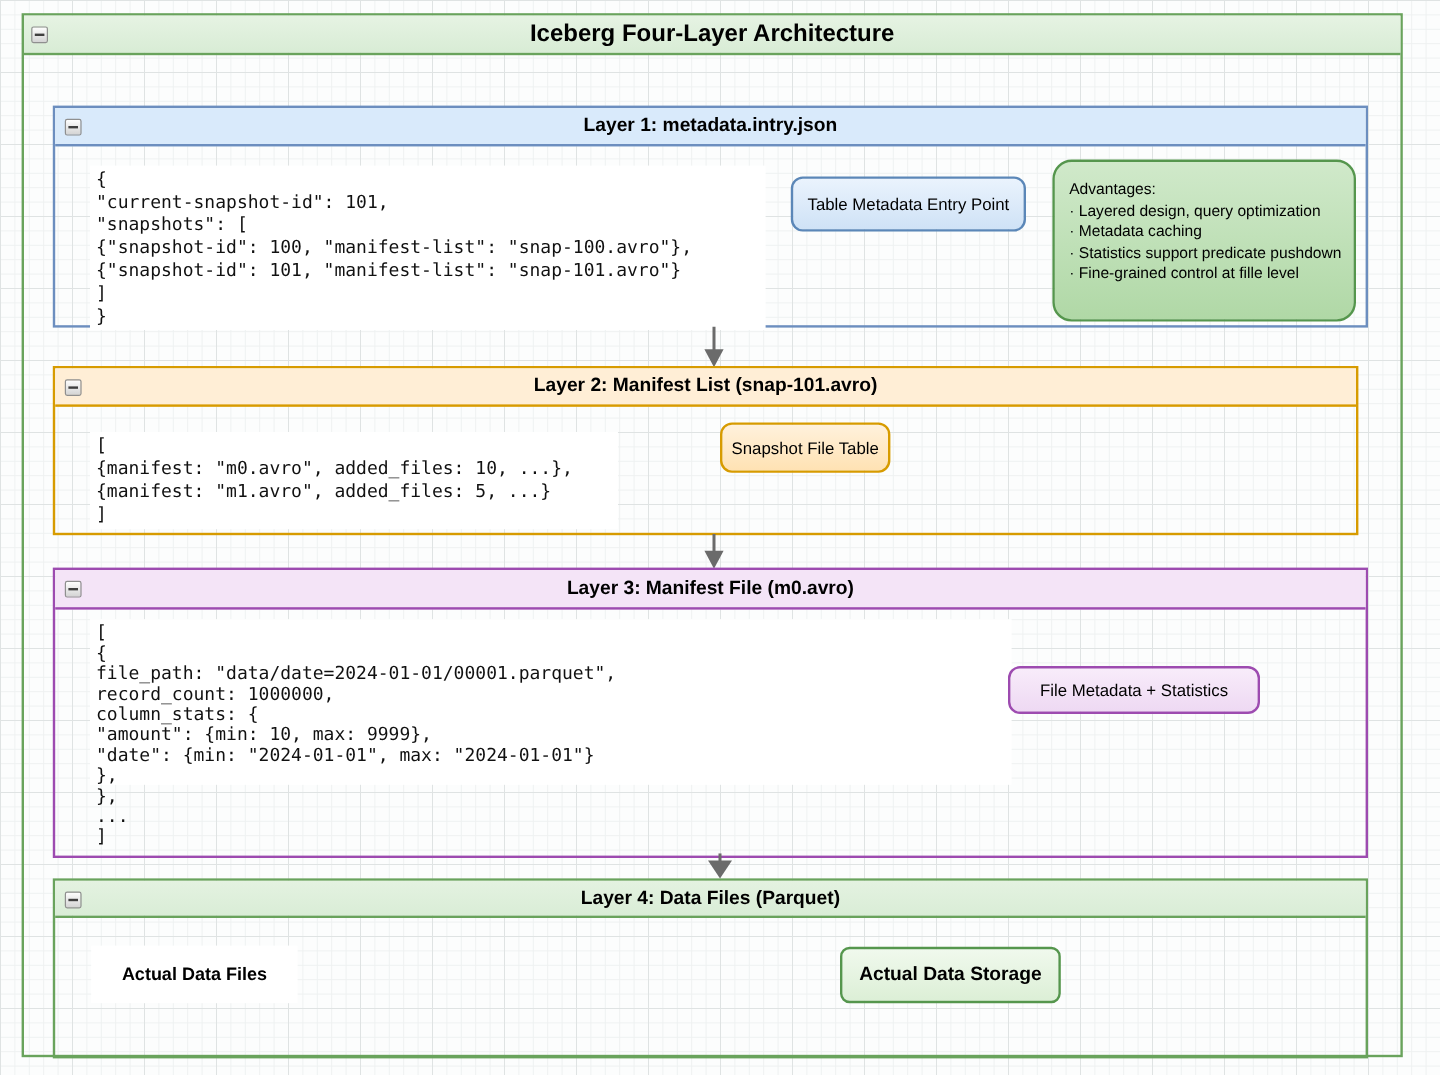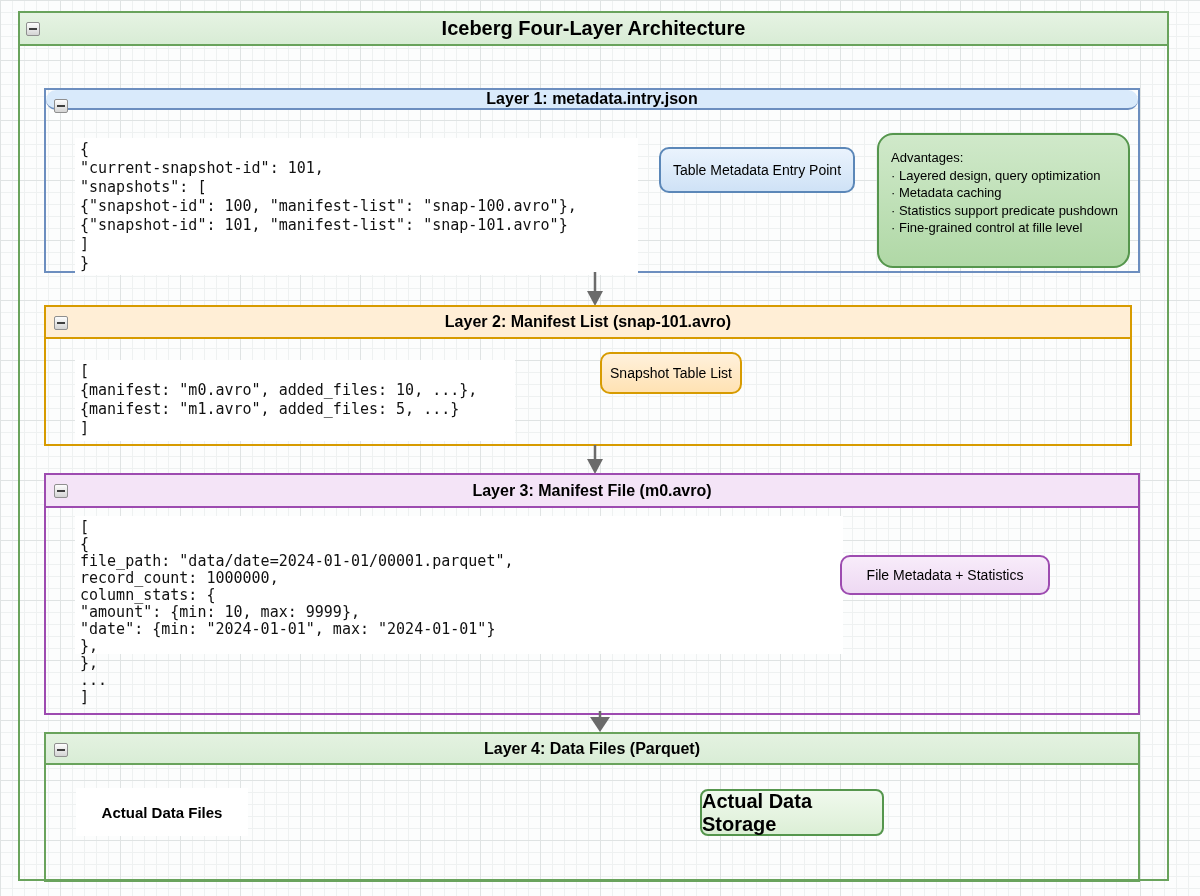--- a/index.html
+++ b/index.html
@@ -28,21 +28,21 @@
     position: absolute; left: 0; top: 0; right: 0;
     display: flex; align-items: center; justify-content: center;
   }
   .hdr-title { font-weight: bold; }
 
   .outer { left: 18px; top: 11px; width: 1151px; height: 870px; border-color: #69a35c; }
   .outer .hdr { height: 33px; background: linear-gradient(180deg,#e6f3e3,#d8ecd5); border-bottom: 2px solid #69a35c; }
   .outer .hdr-title { font-size: 20px; }
 
   .layer1 { left: 44px; top: 88px;  width: 1096px; height: 185px; border-color: #6c8ebf; }
-  .layer1 .hdr { height: 20px; background: #d9eafb; border-bottom: 2px solid #6c8ebf; border-radius: 16px; }
+  .layer1 .hdr { height: 32px; background: #d9eafb; border-bottom: 2px solid #6c8ebf; }
   .layer2 { left: 44px; top: 305px; width: 1088px; height: 141px; border-color: #d79b00; }
   .layer2 .hdr { height: 32px; background: #ffeed6; border-bottom: 2px solid #d79b00; }
   .layer3 { left: 44px; top: 473px; width: 1096px; height: 242px; border-color: #9d4bb0; }
   .layer3 .hdr { height: 33px; background: #f4e4f7; border-bottom: 2px solid #9d4bb0; }
   .layer4 { left: 44px; top: 732px; width: 1096px; height: 150px; border-color: #69a35c; }
   .layer4 .hdr { height: 31px; background: linear-gradient(180deg,#e4f2e1,#d9edd6); border-bottom: 2px solid #69a35c; }
   .layer1 .hdr-title, .layer2 .hdr-title, .layer3 .hdr-title, .layer4 .hdr-title { font-size: 16px; }
 
   
   .collapse {
@@ -96,21 +96,21 @@
     border: 2px solid #55964d; border-radius: 8px;
     background: linear-gradient(180deg,#d4ebcd,#b9dfae);
     display: flex; align-items: center; justify-content: center;
     font-family: "DejaVu Sans Mono", monospace; font-size: 15px;
   }
   .storage-box {
     left: 700px; top: 789px; width: 184px; height: 47px;
     border: 2px solid #55964d; border-radius: 8px;
     background: linear-gradient(180deg,#f0f9ed,#dcefd6);
     display: flex; align-items: center; justify-content: center;
-    font-size: 20px; font-weight: bold;
+    font-size: 16px; font-weight: bold;
   }
 
   
   .arrow { pointer-events: none; }
 </style>
 </head>
 <body>
 
 <div class="canvas">
 
@@ -155,21 +155,21 @@
       <span class="hdr-title">Layer 2: Manifest List (snap-101.avro)</span>
     </div>
     <div class="collapse">
       <div class="minus-bar"></div>
     </div>
   </div>
   <div class="abs codebox code p2">[
 {manifest: "m0.avro", added_files: 10, ...},
 {manifest: "m1.avro", added_files: 5, ...}
 ]</div>
-  <div class="abs badge badge-orange">Snapshot Table List</div>
+  <div class="abs badge badge-orange">Snapshot File Table</div>
 
   <svg class="abs arrow" style="left:583px; top:445px;" width="24" height="30">
     <line x1="12" y1="0" x2="12" y2="16" stroke="#6b6b6b" stroke-width="2.5"></line>
     <path d="M4 14 L20 14 L12 29 Z" fill="#6b6b6b"></path>
   </svg>
 
   <div class="abs container layer3">
     <div class="hdr">
       <span class="hdr-title">Layer 3: Manifest File (m0.avro)</span>
     </div>

